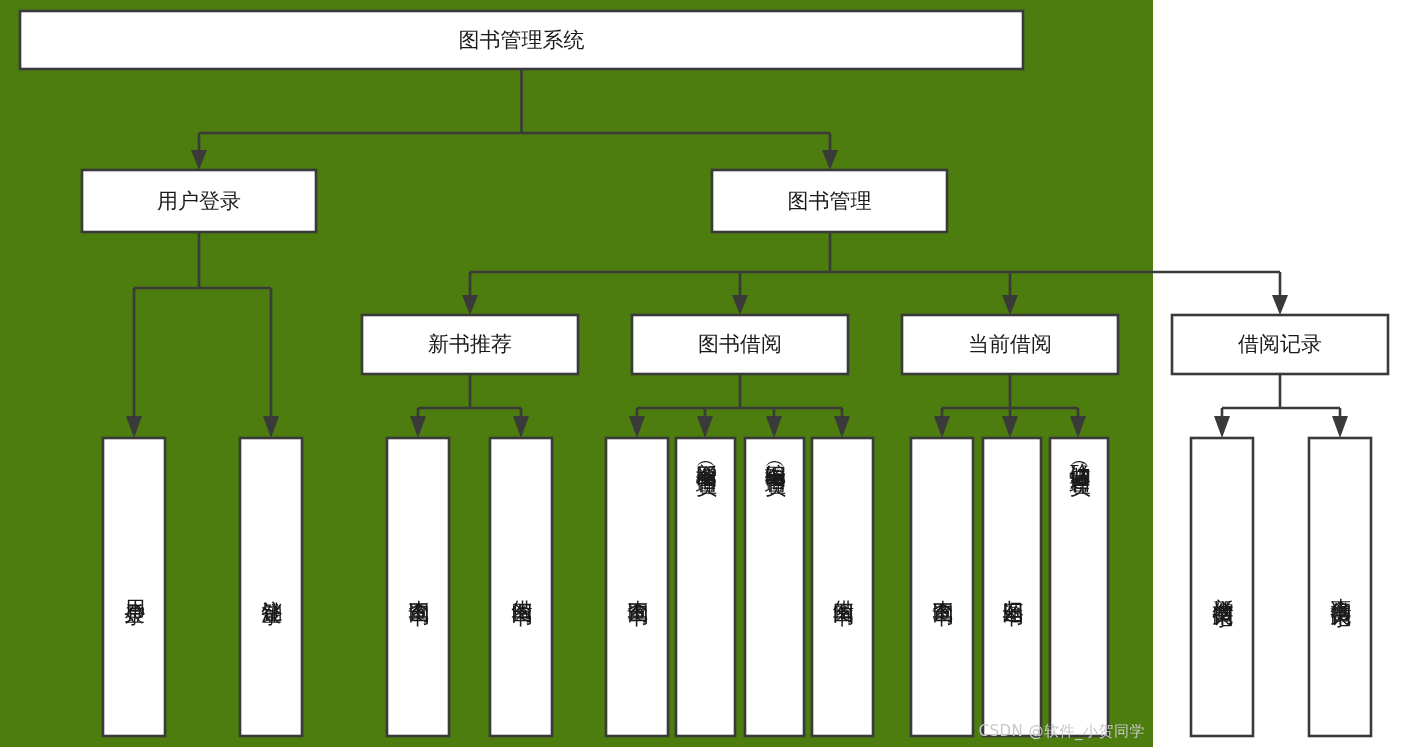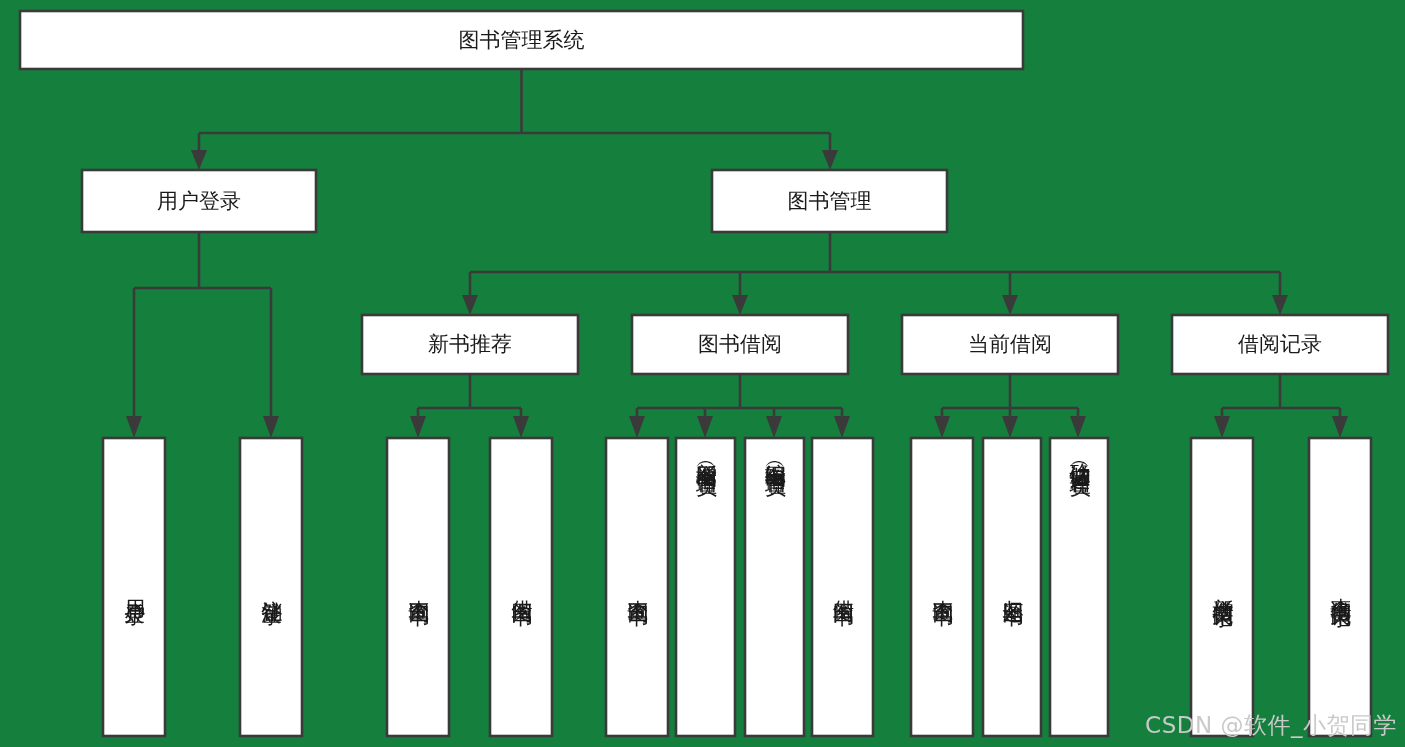--- a/index.html
+++ b/index.html
@@ -8,23 +8,23 @@
     background: #ffffff;
   }
   body {
     width: 1405px;
     height: 747px;
     font-family: "DejaVu Sans", "Liberation Sans", sans-serif;
     overflow: hidden;
   }
   #diagram-root {
     position: relative;
-    width: 1405px;
+    width: 1153px;
     height: 747px;
-    background: #15803d;
+    background: #4d7c0f;
   }
   svg.diagram-canvas {
     position: absolute;
     left: 0;
     top: 0;
     width: 1405px;
     height: 747px;
   }
   .node-box {
     fill: #ffffff;
@@ -65,21 +65,21 @@
     color: #1a1a1a;
     letter-spacing: 2px;
     text-align: center;
     white-space: nowrap;
   }
   .watermark {
     position: absolute;
     right: 8px;
     bottom: 6px;
     font-family: "DejaVu Sans", "Liberation Sans", sans-serif;
-    font-size: 23px;
+    font-size: 15px;
     color: #c9c9c9;
     letter-spacing: 0.5px;
     white-space: nowrap;
     text-align: right;
   }
 </style>
 </head>
 <body>
 
 <div id="diagram-root">

